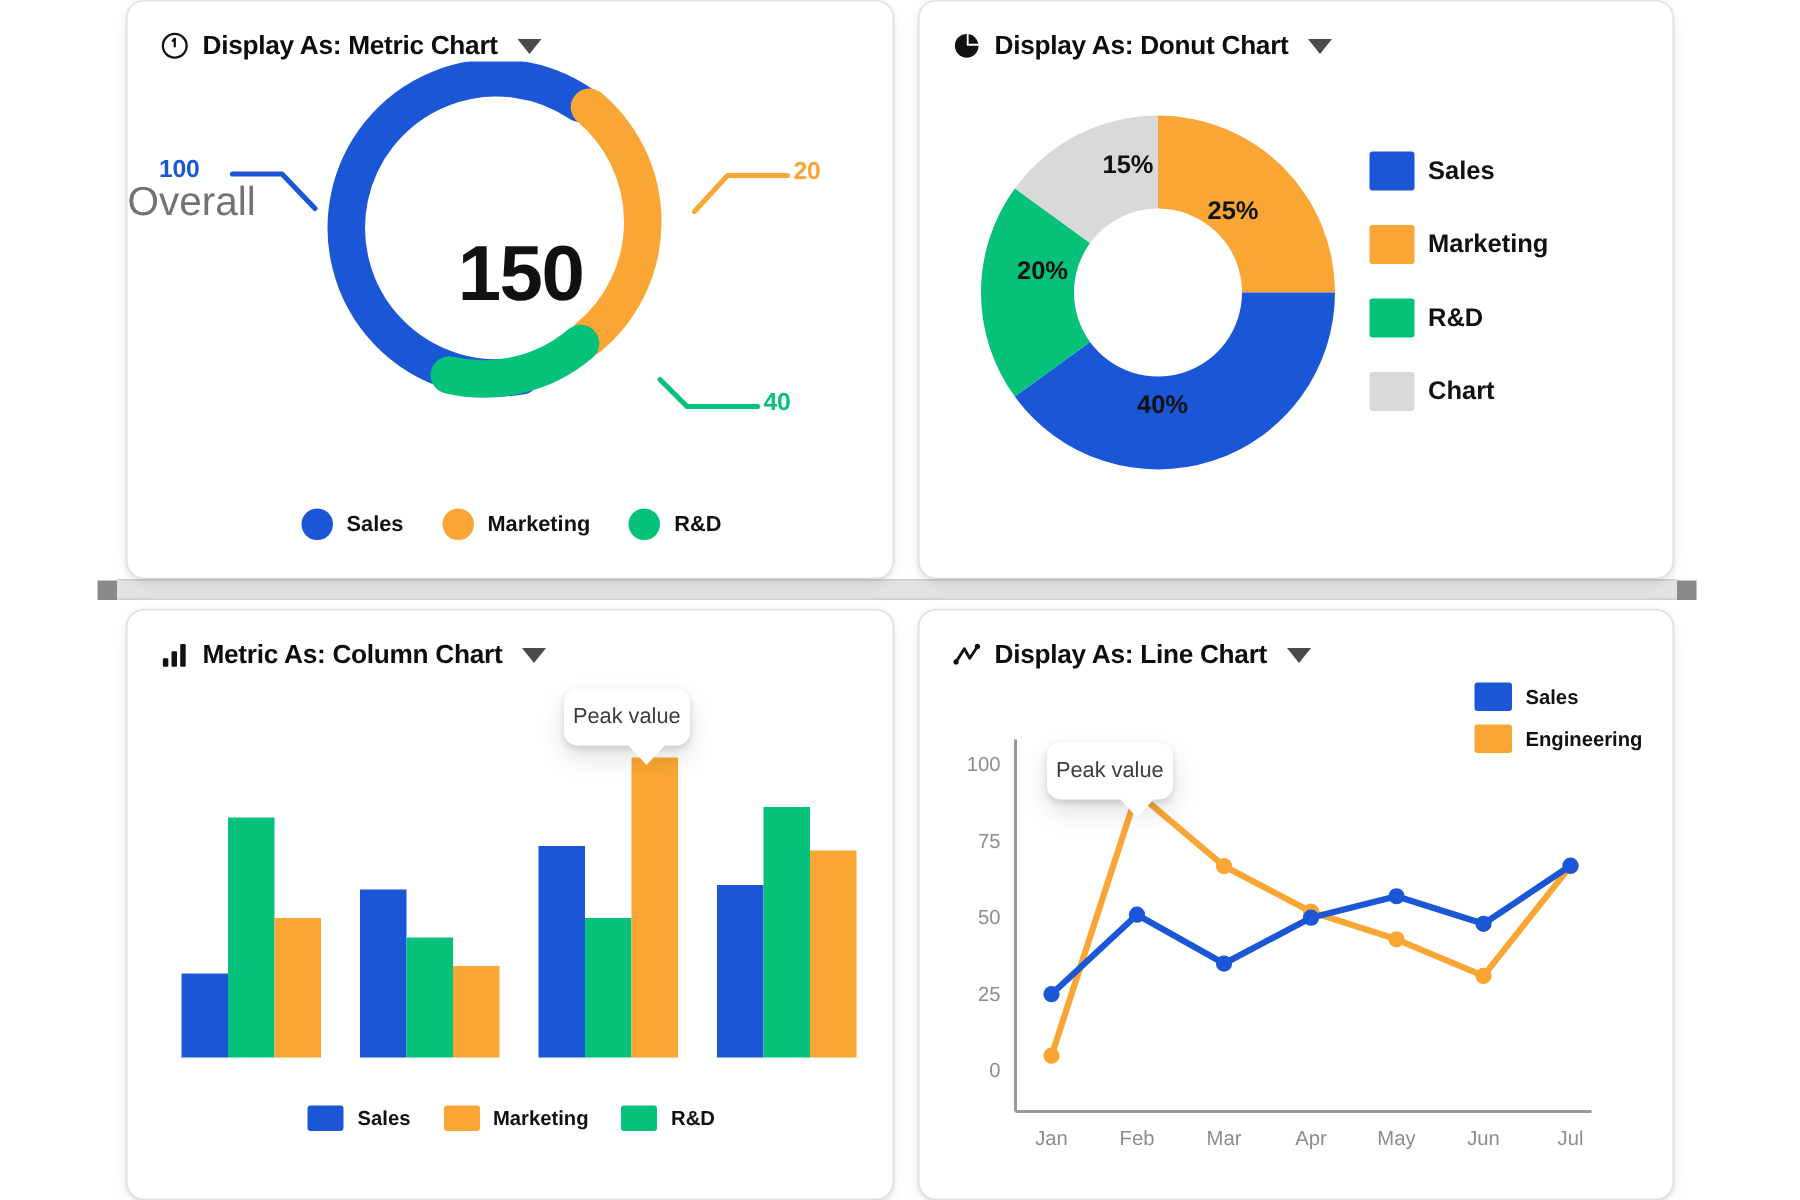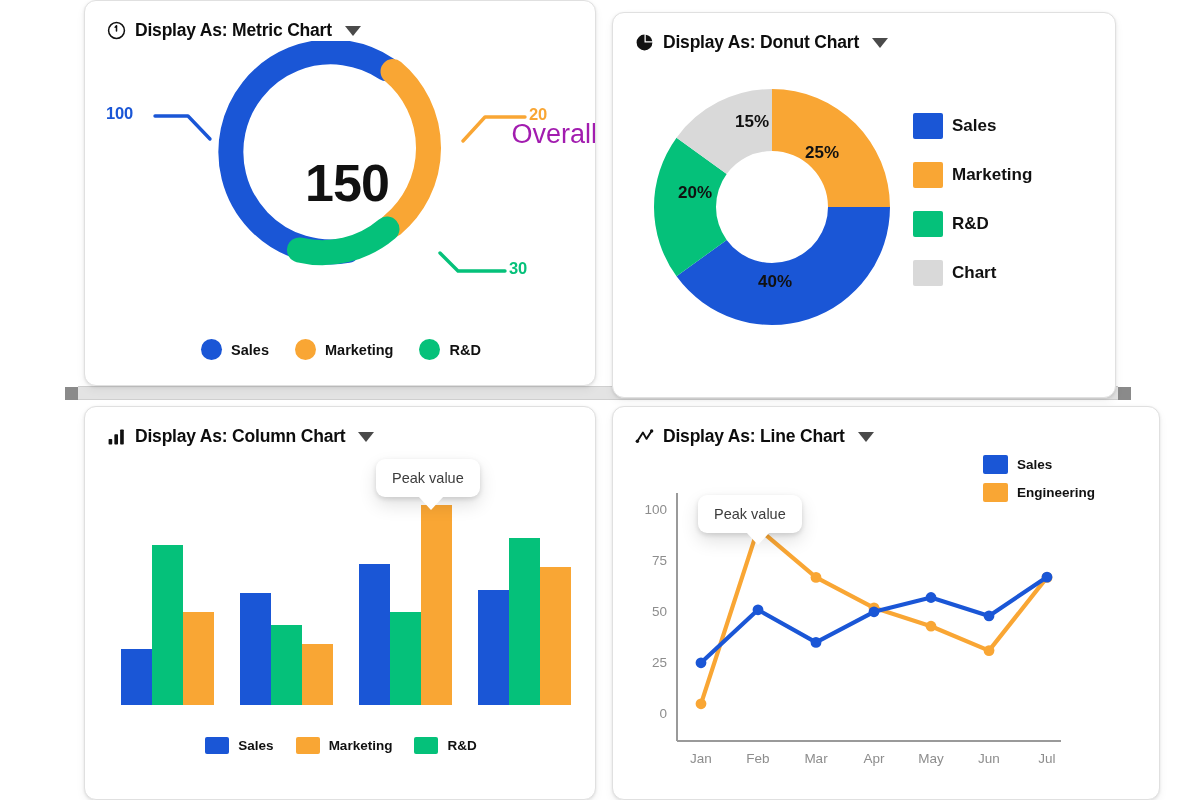--- a/index.html
+++ b/index.html
@@ -37,23 +37,23 @@
   
   .card {
     position: absolute;
     background: #ffffff;
     border: 1px solid #e0e0e0;
     border-radius: 12px;
     box-shadow: 0 1px 3px rgba(0,0,0,0.10), 0 4px 10px rgba(0,0,0,0.05);
     overflow: hidden;
   }
   #card-metric { left: 84px;  top: 0px;   width: 512px; height: 386px; }
-  #card-donut  { left: 612px; top: 12px;   width: 504px; height: 386px; }
+  #card-donut  { left: 612px; top: 0px;   width: 504px; height: 386px; }
   #card-column { left: 84px;  top: 406px; width: 512px; height: 394px; }
-  #card-line   { left: 612px; top: 406px; width: 548px; height: 394px; }
+  #card-line   { left: 612px; top: 406px; width: 504px; height: 394px; }
 
   .card-header {
     display: flex;
     align-items: center;
     gap: 9px;
     padding: 19px 0 0 22px;
   }
   .card-header .title {
     font-size: 17.5px;
     font-weight: bold;
@@ -126,21 +126,21 @@
     display: flex; flex-direction: column; gap: 9px;
   }
   #line-legend .sw-rect { width: 25px; height: 19px; border-radius: 2px; }
   #line-legend .lbl { font-size: 13.5px; }
 
   .tooltip {
     position: absolute;
     background: #ffffff;
     border-radius: 9px;
     box-shadow: 0 2px 5px rgba(0,0,0,0.13), 0 8px 18px rgba(0,0,0,0.12);
-    padding: 11px 16px;
+    padding: 11px 6px;
     font-size: 14.5px;
     color: #3c3c3c;
     white-space: nowrap;
     z-index: 20;
   }
 </style>
 </head>
 <body>
 
 <div id="app">
@@ -170,23 +170,23 @@
 
         <path d="M 302 188 A 100 100 0 0 1 214.5 209" fill="none" stroke="#05c17a" stroke-width="25" stroke-linecap="round"></path>
 
         <path d="M 70 75 L 103 75 L 125 98" fill="none" stroke="#1a56d6" stroke-width="3.4" stroke-linecap="round" stroke-linejoin="round"></path>
         <path d="M 440 76 L 400 76 L 378 100" fill="none" stroke="#f9a634" stroke-width="3.4" stroke-linecap="round" stroke-linejoin="round"></path>
         <path d="M 420 230 L 373 230 L 355 212" fill="none" stroke="#05c17a" stroke-width="3.4" stroke-linecap="round" stroke-linejoin="round"></path>
       </svg>
 
       <div class="metric-lbl" style="left:21px; top:63px; color:#1a56d6;">100</div>
       <div class="metric-lbl" style="left:444px; top:64px; color:#f9a634;">20</div>
-      <div class="metric-lbl" style="left:424px; top:218px; color:#05c17a;">30</div>
-
-      <div style="position:absolute; left:0; top:78px; width:512px; text-align:right; font-size:27px; color:#a21caf;">Overall</div>
+      <div class="metric-lbl" style="left:424px; top:218px; color:#05c17a;">40</div>
+
+      <div style="position:absolute; left:0; top:78px; width:512px; text-align:left; font-size:27px; color:#737373;">Overall</div>
       <div style="position:absolute; left:0; top:112px; width:512px; text-align:center; font-size:52px; font-weight:bold; color:#111; letter-spacing:-1px;padding-left:12px;">150</div>
     </div>
 
     <div id="metric-legend">
       <div class="legend-row">
         <div class="legend-item">
           <span class="sw-circle" style="background:#1a56d6;"></span>
           <span class="lbl">Sales</span>
         </div>
         <div class="legend-item">
@@ -250,21 +250,21 @@
     </div>
   </div>
 
   <div class="card" id="card-column">
     <div class="card-header">
       <svg class="hdr-icon" viewBox="0 0 24 24">
         <rect x="2" y="15" width="4.6" height="7" fill="#111" rx="1"></rect>
         <rect x="9.3" y="9" width="4.6" height="13" fill="#111" rx="1"></rect>
         <rect x="16.6" y="3" width="4.6" height="19" fill="#111" rx="1"></rect>
       </svg>
-      <span class="title">Display As: Column Chart</span>
+      <span class="title">Metric As: Column Chart</span>
       <span class="chev"></span>
     </div>
 
     <div id="column-body">
       <div id="col-plot">
 
         <div class="bargroup" style="left:0px;">
           <div class="bar" style="height:56px;  background:#1a56d6;"></div>
           <div class="bar" style="height:160px; background:#05c17a;"></div>
           <div class="bar" style="height:93px;  background:#f9a634;"></div>

